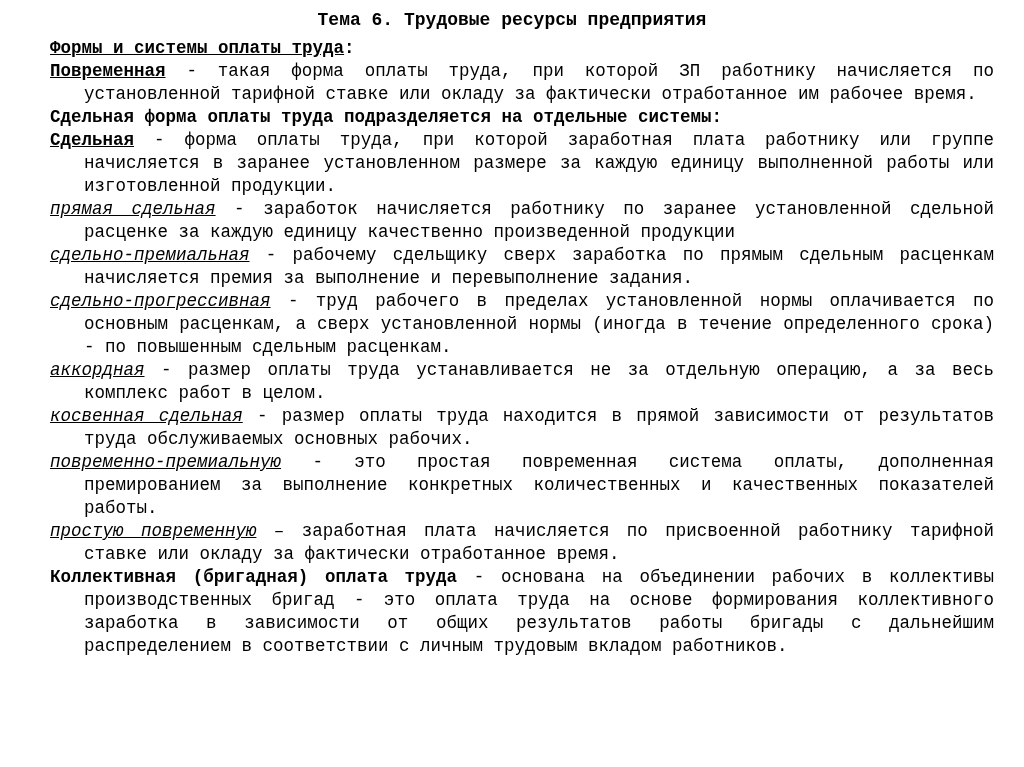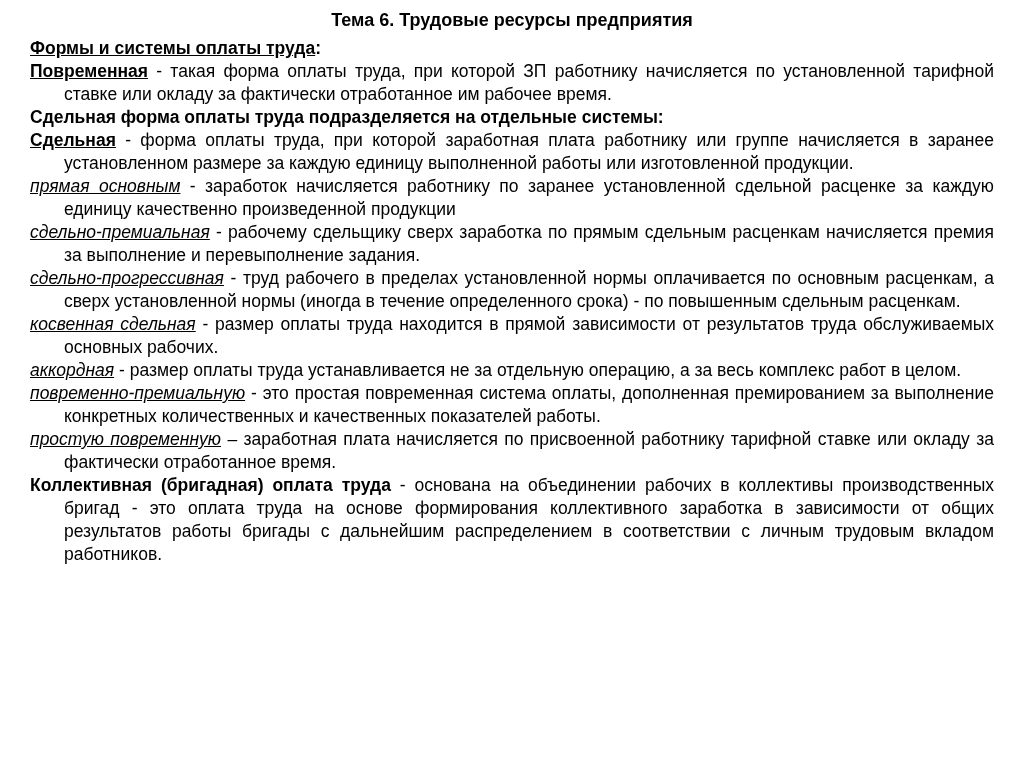--- a/index.html
+++ b/index.html
@@ -6,21 +6,21 @@
     margin: 0;
     padding: 0;
     background: #ffffff;
   }
   .slide {
     position: relative;
     width: 1024px;
     height: 729px;
     background: #ffffff;
     color: #000000;
-    font-family: Liberation Sans, sans-serif;
+    font-family: Liberation Mono, monospace;
     box-sizing: border-box;
     padding: 8px 30px 0 30px;
     overflow: hidden;
   }
   .slide-title {
     text-align: center;
     font-weight: bold;
     font-size: 18px;
     line-height: 24px;
     margin: 0 0 5px 0;
@@ -28,42 +28,43 @@
   .slide-body p {
     margin: 0;
     text-align: justify;
     font-size: 17.5px;
     line-height: 23px;
   }
   
   .slide-body p.hanging {
     padding-left: 34px;
     text-indent: -34px;
+    margin-left: 20px;
   }
   
   .slide-body p.block {
     padding-left: 34px;
     text-indent: 0;
   }
   .b { font-weight: bold; }
   .u { text-decoration: underline; }
   .i { font-style: italic; }
 </style>
 </head>
 <body>
 
 <div class="slide">
   <h1 class="slide-title">Тема 6. Трудовые ресурсы предприятия</h1>
   <div class="slide-body">
       <p class="hanging"><span class="b u">Формы и системы оплаты труда</span><span class="b">:</span></p>
       <p class="hanging"><span class="b u">Повременная</span><span> - такая форма оплаты труда, при которой ЗП работнику начисляется по установленной тарифной ставке или окладу за фактически отработанное им рабочее время.</span></p>
       <p class="hanging"><span class="b">Сдельная форма оплаты труда подразделяется на отдельные системы</span><span class="b">:</span></p>
       <p class="hanging"><span class="b u">Сдельная</span><span> - форма оплаты труда, при которой заработная плата работнику или группе начисляется в заранее установленном размере за каждую единицу выполненной работы или изготовленной продукции.</span></p>
-      <p class="hanging"><span class="u i">прямая основным</span><span> - заработок начисляется работнику по заранее установленной сдельной расценке за каждую единицу качественно произведенной продукции</span></p>
+      <p class="hanging"><span class="u i">прямая сдельная</span><span> - заработок начисляется работнику по заранее установленной сдельной расценке за каждую единицу качественно произведенной продукции</span></p>
       <p class="hanging"><span class="u i">сдельно-премиальная</span><span> - рабочему сдельщику сверх заработка по прямым сдельным расценкам начисляется премия за выполнение и перевыполнение задания.</span></p>
       <p class="hanging"><span class="u i">сдельно-прогрессивная</span><span> - труд рабочего в пределах установленной нормы оплачивается по основным расценкам, а сверх установленной нормы (иногда в течение определенного срока) - по повышенным сдельным расценкам.</span></p>
+      <p class="hanging"><span class="u i">аккордная</span><span> - размер оплаты труда устанавливается не за отдельную операцию, а за весь комплекс работ в целом.</span></p>
       <p class="hanging"><span class="u i">косвенная сдельная</span><span> - размер оплаты труда находится в прямой зависимости от результатов труда обслуживаемых основных рабочих.</span></p>
-      <p class="hanging"><span class="u i">аккордная</span><span> - размер оплаты труда устанавливается не за отдельную операцию, а за весь комплекс работ в целом.</span></p>
       <p class="hanging"><span class="u i">повременно-премиальную</span><span> - это простая повременная система оплаты, дополненная премированием за выполнение конкретных количественных и качественных показателей работы.</span></p>
       <p class="hanging"><span class="u i">простую повременную</span><span> – заработная плата начисляется по присвоенной работнику тарифной ставке или окладу за фактически отработанное время.</span></p>
       <p class="hanging"><span class="b">Коллективная (бригадная) оплата труда</span><span> - основана на объединении рабочих в коллективы производственных бригад - это оплата труда на основе формирования коллективного заработка в зависимости от общих результатов работы бригады с дальнейшим распределением в соответствии с личным трудовым вкладом работников.</span></p>
     </div>
 </div>
 
 </body></html>

